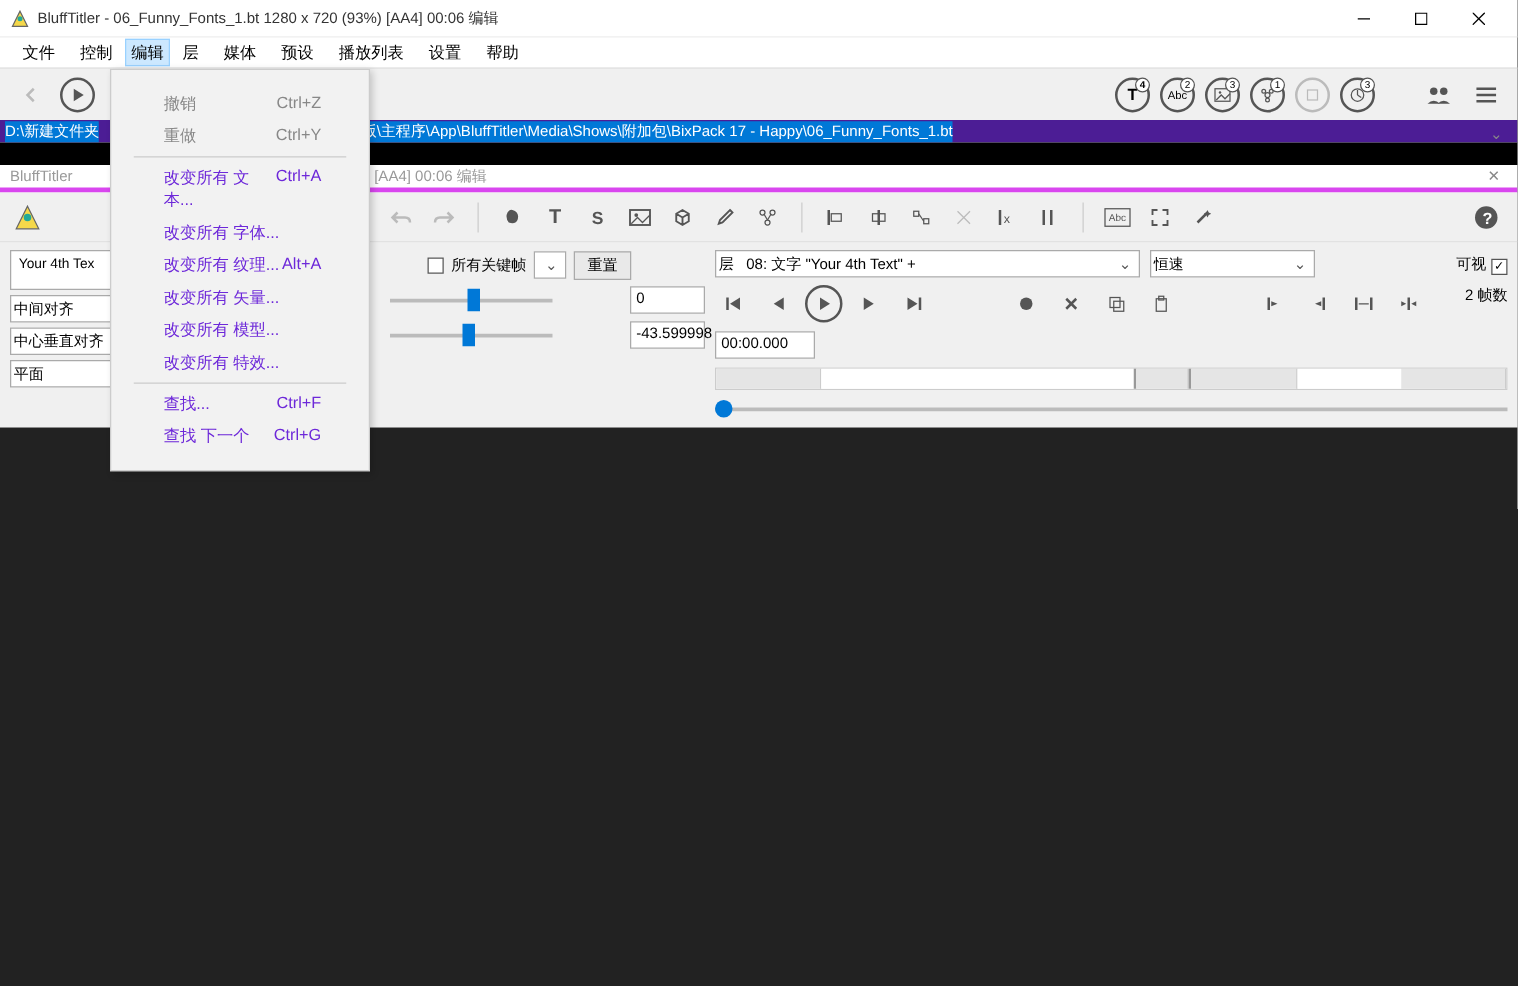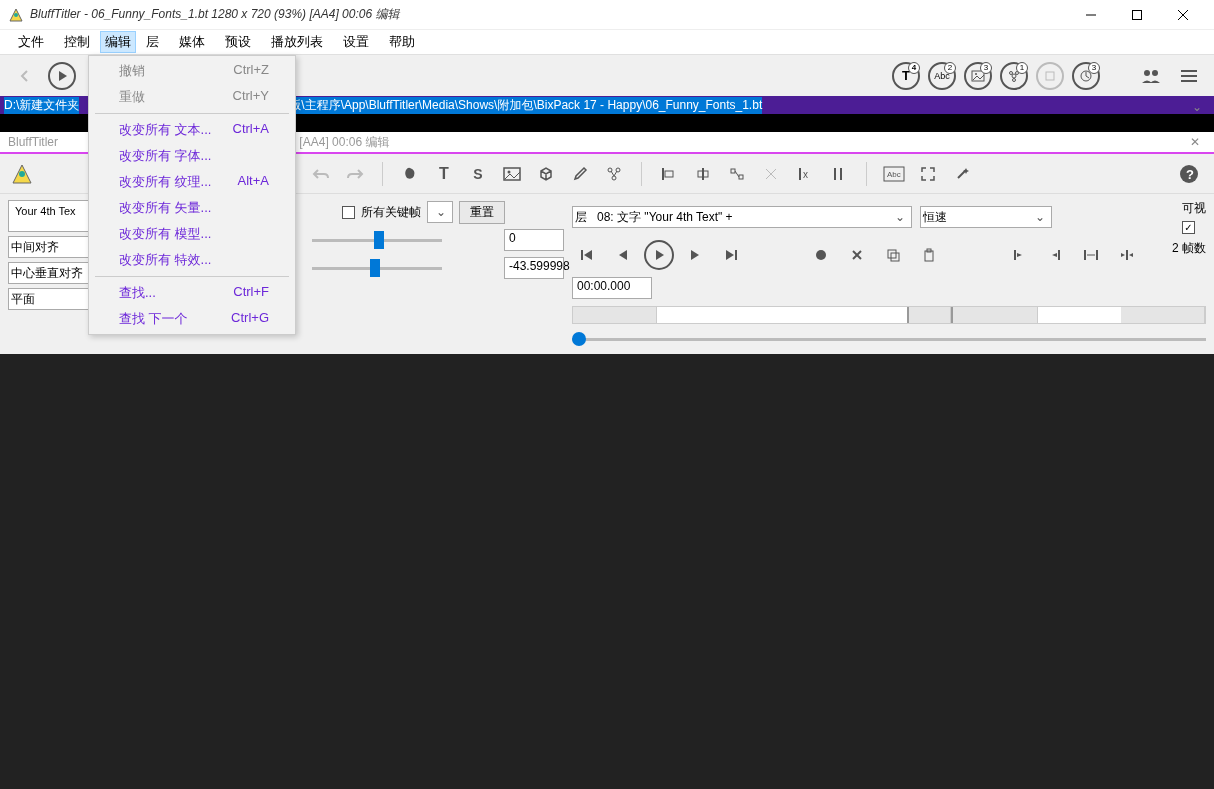--- a/index.html
+++ b/index.html
@@ -1,46 +1,46 @@
 <!DOCTYPE html>
 <html><head>
 <meta charset="utf-8">
 <style>
 * { box-sizing: border-box; margin: 0; padding: 0; font-family: "Microsoft YaHei", "Segoe UI", sans-serif; }
 body { width: 1214px; height: 789px; background: #fff; overflow: hidden; font-size: 12px; }
 
 .titlebar { height: 30px; display: flex; align-items: center; padding: 0 8px; background: #fff; border-bottom: 1px solid #eee; }
 .titlebar .logo { width: 16px; height: 16px; margin-right: 6px; }
-.titlebar .title { flex: 1; font-size: 12px; color: #333; font-style: italic; }
+.titlebar .title { flex: 1; font-size: 12px; color: #333; }
 .titlebar .winbtn { width: 46px; height: 30px; display: flex; align-items: center; justify-content: center; color: #333; }
 
 .menubar { height: 24px; display: flex; align-items: center; padding: 0 8px; gap: 0; font-size: 13px; color: #000; position: relative; }
 .menubar .menuitem { padding: 2px 10px; cursor: default; }
 .menubar .menuitem.active { background: #cce8ff; border: 1px solid #99d1ff; padding: 1px 4px; }
 
-.dropdown { position: absolute; top: 55px; left: 88px; width: 208px; background: #f2f2f2; border: 1px solid #ccc; box-shadow: 2px 2px 6px rgba(0,0,0,.2); z-index: 1000; padding: 2px; }
+.dropdown { position: absolute; top: 55px; left: 88px; width: 208px; background: #f2f2f2; border: 1px solid #ccc; box-shadow: 2px 2px 6px rgba(0,0,0,.2); z-index: 1000; padding: 14px; }
 .dropdown .ditem { padding: 4px 24px 4px 28px; font-size: 13px; color: #6d28d9; display: flex; justify-content: space-between; cursor: default; }
 .dropdown .ditem.disabled { color: #888; }
 .dropdown .sep { height: 1px; background: #ccc; margin: 3px 4px; }
 
 .toolbar1 { height: 42px; background: #f0f0f0; display: flex; align-items: center; padding: 0 10px; gap: 8px; border-top: 1px solid #e0e0e0; }
 .tbtn { width: 30px; height: 30px; display: flex; align-items: center; justify-content: center; color: #555; position: relative; }
 .tbtn.disabled { color: #bbb; }
 .tbadge { position: absolute; top: -2px; right: -2px; width: 12px; height: 12px; border-radius: 50%; background: #fff; border: 1px solid #555; font-size: 8px; display: flex; align-items: center; justify-content: center; }
 .spacer { flex: 1; }
 .circlebtn { width: 28px; height: 28px; border: 2px solid #555; border-radius: 50%; display: flex; align-items: center; justify-content: center; position: relative; }
 
 .pathbar { height: 18px; background: #4c1d95; color: #fff; font-family: "Courier New", monospace; font-size: 12px; padding: 0 4px; display: flex; align-items: flex-end; overflow: hidden; white-space: nowrap; }
 .pathbar .sel { background: #0078d7; color: #fff; }
 .pathbar .chev { margin-left: auto; padding: 0 8px; color: #888; cursor: default; }
 
 .blackbar { height: 18px; background: #000; }
 
 .subwin { position: relative; background: #fff; }
-.subtitle { height: 22px; display: flex; align-items: center; padding: 0 8px; font-size: 12px; color: #999; border-bottom: 2px solid #d946ef; }
+.subtitle { height: 22px; display: flex; align-items: center; padding: 0 8px; font-size: 12px; color: #999; border-bottom: 4px solid #d946ef; }
 .subtitle .subclose { margin-left: auto; padding: 0 6px; color: #888; }
 
 .toolbar2 { height: 40px; background: #f0f0f0; display: flex; align-items: center; padding: 0 10px; gap: 6px; border-bottom: 1px solid #ddd; }
 .tgroup { display: flex; gap: 4px; align-items: center; }
 .tdiv { width: 1px; height: 24px; background: #ccc; margin: 0 6px; }
 .ib { width: 30px; height: 30px; display: flex; align-items: center; justify-content: center; color: #555; }
 .ib.disabled { color: #bbb; }
 
 .controls { display: flex; align-items: flex-start; background: #f0f0f0; padding: 6px 8px; gap: 8px; }
 .leftcol { width: 180px; display: flex; flex-direction: column; gap: 4px; }
@@ -54,21 +54,21 @@
 .btn { padding: 2px 10px; border: 1px solid #aaa; background: #e9e9e9; font-size: 12px; }
 .slider { width: 130px; height: 16px; position: relative; display: flex; align-items: center; }
 .slider .track { width: 100%; height: 3px; background: #bbb; }
 .slider .thumb { position: absolute; width: 10px; height: 18px; background: #0078d7; top: -1px; }
 .numin { width: 60px; height: 22px; border: 1px solid #aaa; background: #fff; padding: 1px 4px; font-size: 12px; }
 
 .playcol { flex: 1; display: flex; flex-direction: column; gap: 6px; }
 .toprow { display: flex; align-items: center; gap: 8px; }
 .layer-sel { flex: 1; max-width: 340px; }
 .speed-sel { width: 132px; }
-.vislabel { margin-left: auto; display: flex; align-items: flex-start; gap: 4px; flex-direction: column; }
+.vislabel { margin-left: auto; display: flex; align-items: flex-end; gap: 4px; }
 .vischk { width: 13px; height: 13px; border: 1px solid #555; background: #fff; display: flex; align-items: center; justify-content: center; font-size: 10px; }
 
 .playrow { display: flex; align-items: flex-start; gap: 10px; }
 .pgroup { display: flex; gap: 6px; align-items: center; }
 .playbig { width: 30px; height: 30px; border: 2px solid #555; border-radius: 50%; display: flex; align-items: center; justify-content: center; }
 .frminfo { margin-left: auto; font-size: 12px; }
 .timein { width: 80px; height: 22px; border: 1px solid #aaa; background: #fff; padding: 1px 4px; font-size: 12px; }
 
 .timeline { height: 18px; background: #fff; border: 1px solid #ccc; display: flex; position: relative; }
 .timeline .seg { flex: 1; border-right: 1px solid #ccc; background: #e5e5e5; }

